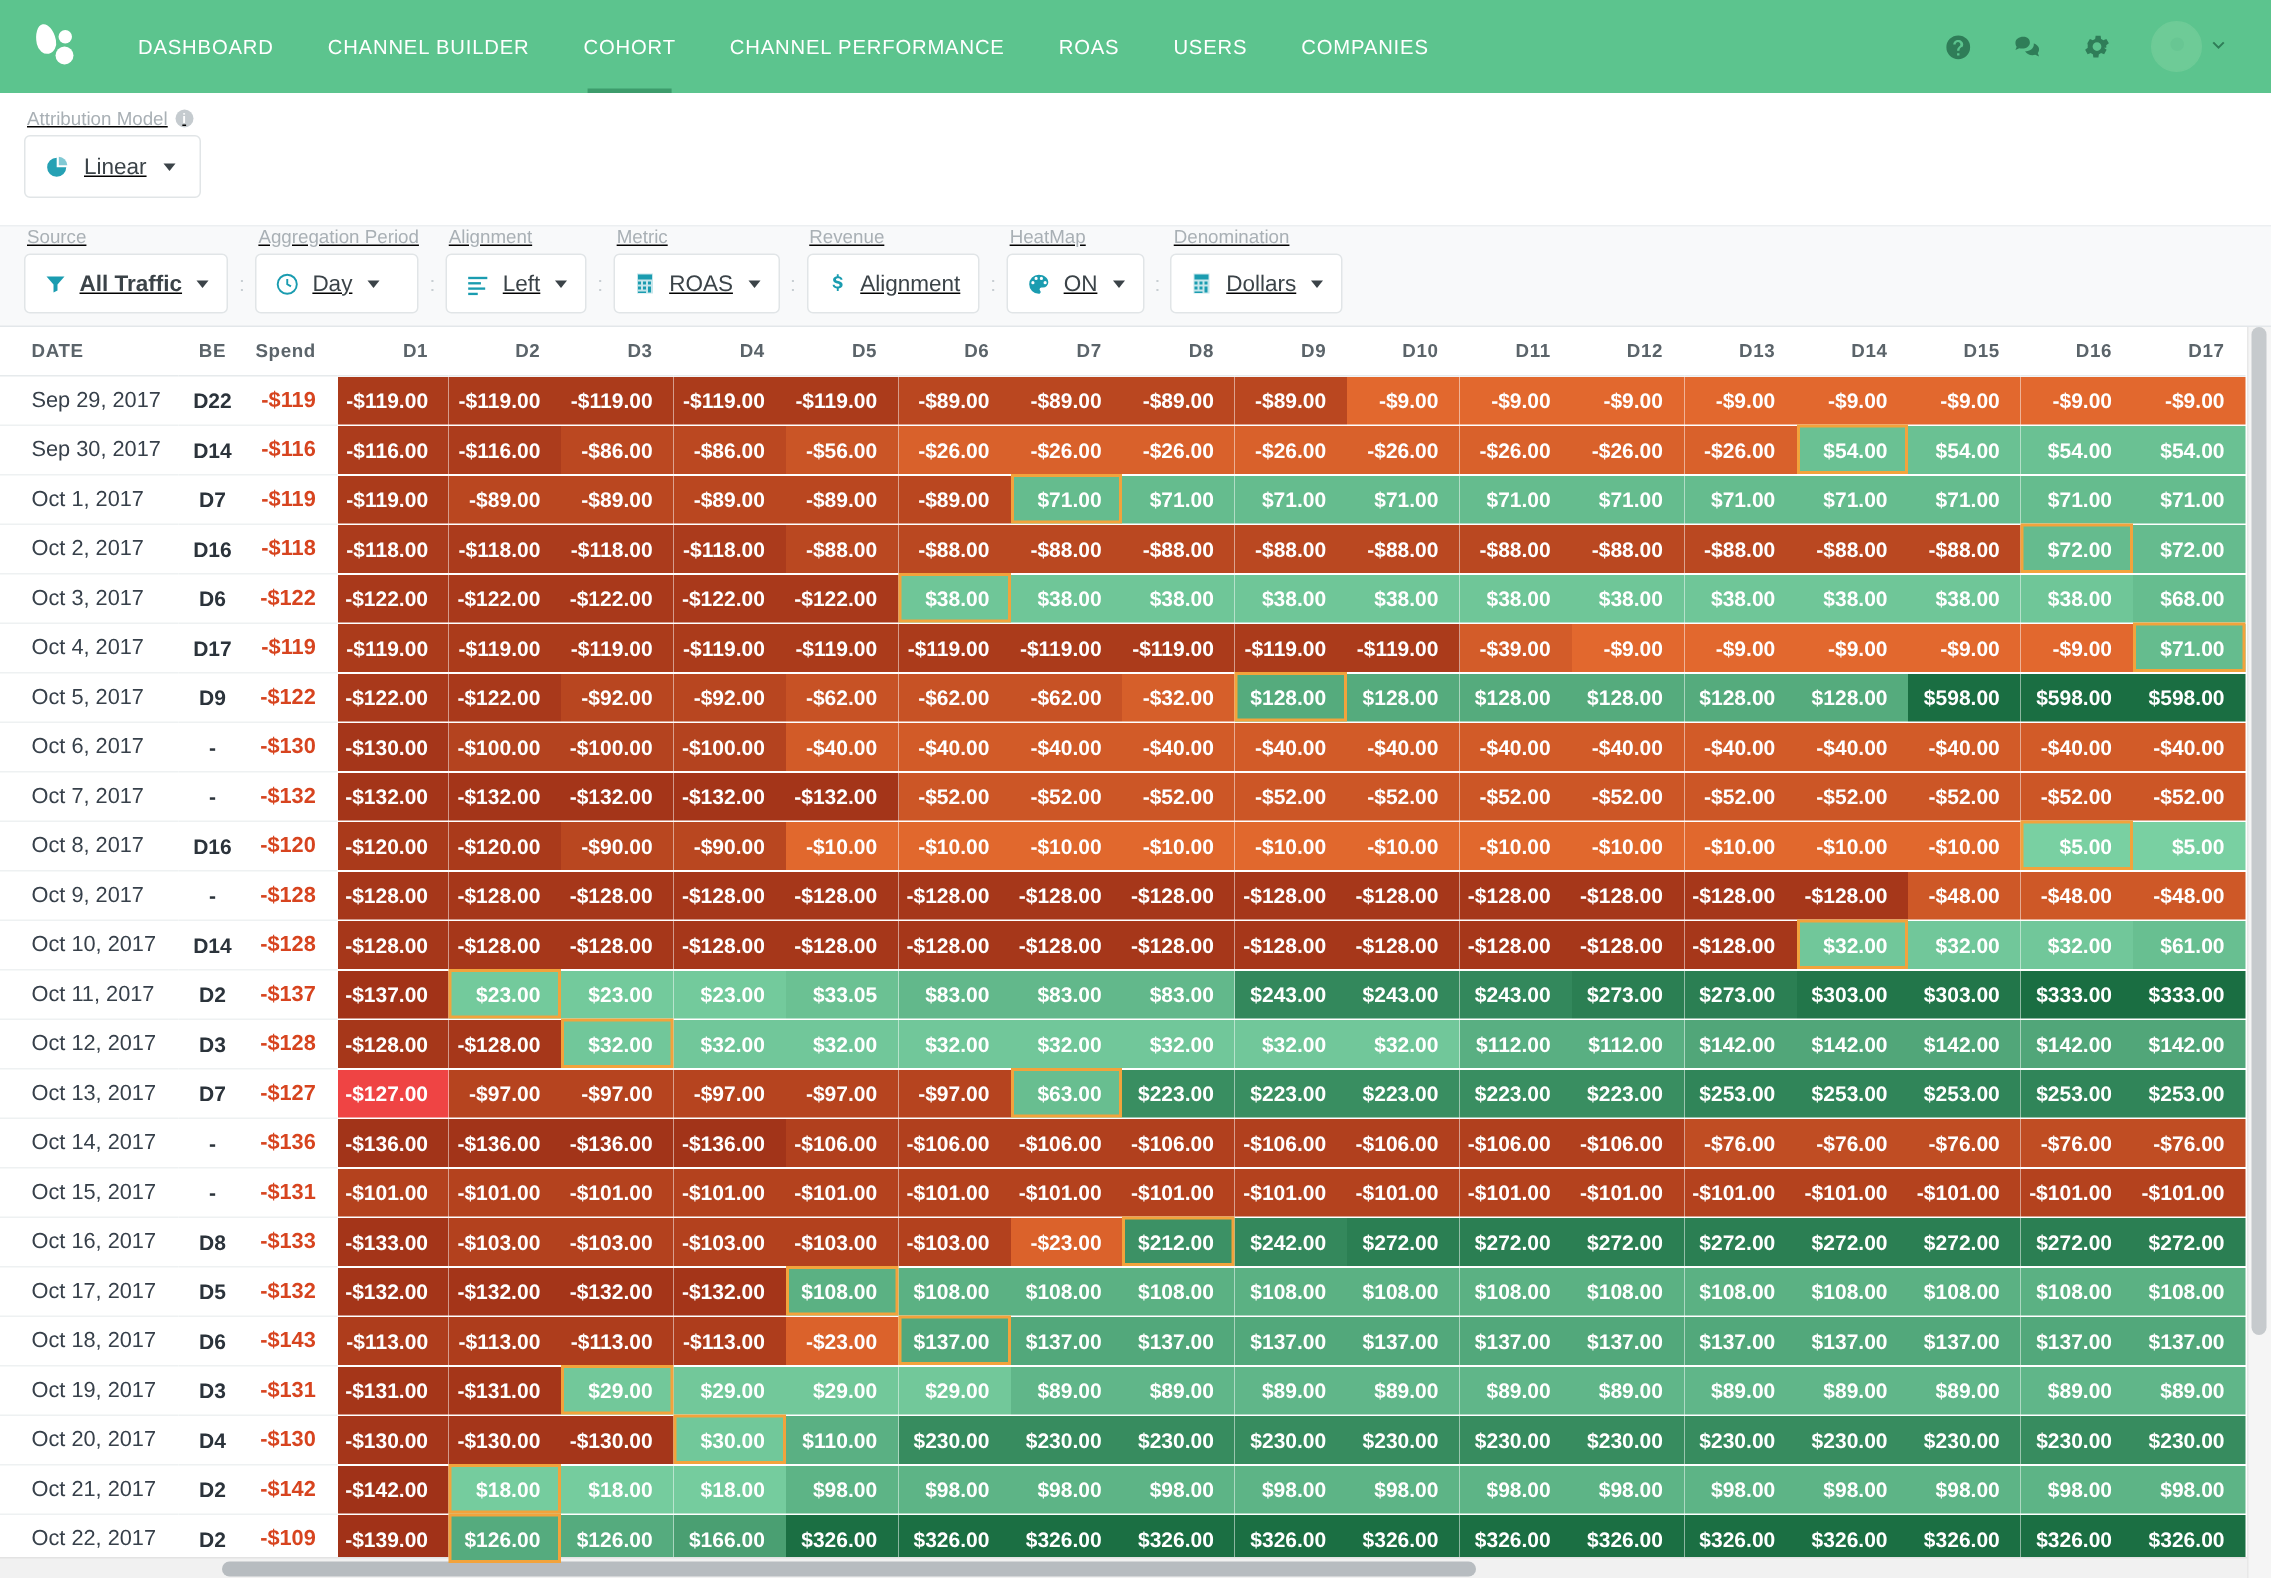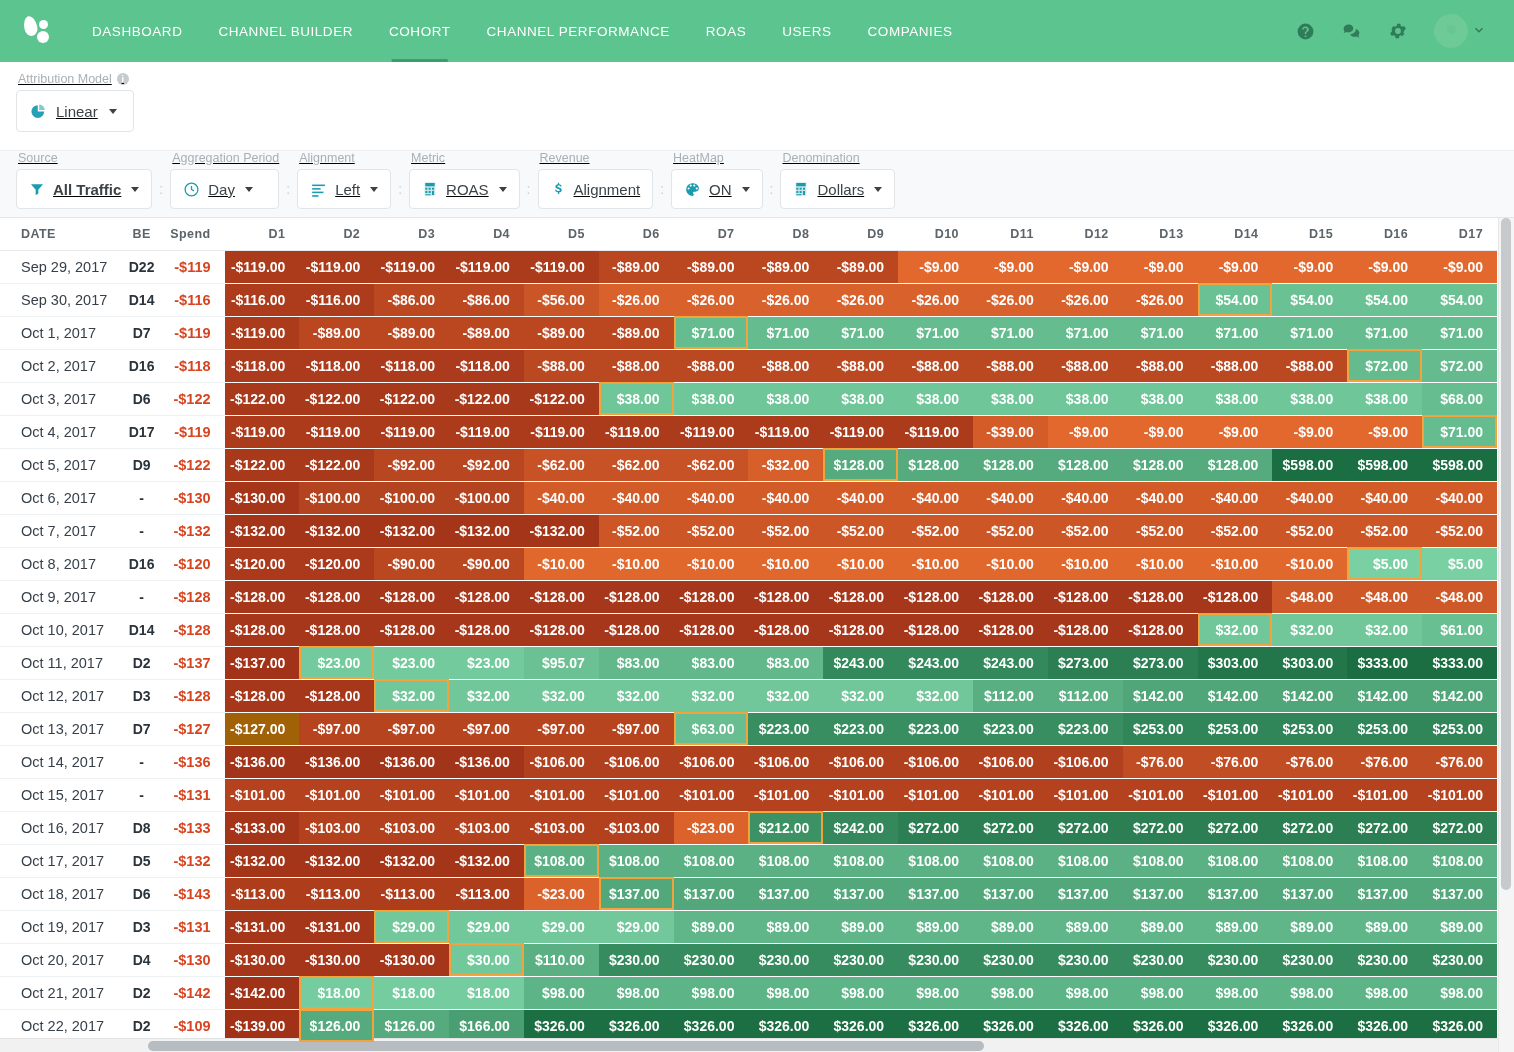--- a/index.html
+++ b/index.html
@@ -589,21 +589,21 @@
           <td class="cell" style="background: rgb(104, 191, 145);">$61.00</td>
         </tr>
         <tr>
           <td class="date-c">Oct 11, 2017</td>
           <td class="be-c">D2</td>
           <td class="spend-c">-$137</td>
           <td class="cell" style="background: rgb(162, 51, 24);">-$137.00</td>
           <td class="cell be" style="background: rgb(115, 202, 156);">$23.00</td>
           <td class="cell" style="background: rgb(115, 202, 156);">$23.00</td>
           <td class="cell" style="background: rgb(115, 202, 156);">$23.00</td>
-          <td class="cell" style="background: rgb(107, 193, 147);">$95.07</td>
+          <td class="cell" style="background: rgb(107, 193, 147);">$33.05</td>
           <td class="cell" style="background: rgb(98, 184, 139);">$83.00</td>
           <td class="cell" style="background: rgb(98, 184, 139);">$83.00</td>
           <td class="cell" style="background: rgb(98, 184, 139);">$83.00</td>
           <td class="cell" style="background: rgb(51, 136, 92);">$243.00</td>
           <td class="cell" style="background: rgb(51, 136, 92);">$243.00</td>
           <td class="cell" style="background: rgb(51, 136, 92);">$243.00</td>
           <td class="cell" style="background: rgb(43, 127, 83);">$273.00</td>
           <td class="cell" style="background: rgb(43, 127, 83);">$273.00</td>
           <td class="cell" style="background: rgb(34, 118, 74);">$303.00</td>
           <td class="cell" style="background: rgb(34, 118, 74);">$303.00</td>
@@ -629,21 +629,21 @@
           <td class="cell" style="background: rgb(81, 166, 121);">$142.00</td>
           <td class="cell" style="background: rgb(81, 166, 121);">$142.00</td>
           <td class="cell" style="background: rgb(81, 166, 121);">$142.00</td>
           <td class="cell" style="background: rgb(81, 166, 121);">$142.00</td>
           <td class="cell" style="background: rgb(81, 166, 121);">$142.00</td>
         </tr>
         <tr>
           <td class="date-c">Oct 13, 2017</td>
           <td class="be-c">D7</td>
           <td class="spend-c">-$127</td>
-          <td class="cell" style="background: #a16207; margin-top: 44px;">-$127.00</td>
+          <td class="cell" style="background: #ef4444; margin-top: 44px;">-$127.00</td>
           <td class="cell" style="background: rgb(182, 68, 31);">-$97.00</td>
           <td class="cell" style="background: rgb(182, 68, 31);">-$97.00</td>
           <td class="cell" style="background: rgb(182, 68, 31);">-$97.00</td>
           <td class="cell" style="background: rgb(182, 68, 31);">-$97.00</td>
           <td class="cell" style="background: rgb(182, 68, 31);">-$97.00</td>
           <td class="cell be" style="background: rgb(104, 190, 144);">$63.00</td>
           <td class="cell" style="background: rgb(57, 142, 97);">$223.00</td>
           <td class="cell" style="background: rgb(57, 142, 97);">$223.00</td>
           <td class="cell" style="background: rgb(57, 142, 97);">$223.00</td>
           <td class="cell" style="background: rgb(57, 142, 97);">$223.00</td>

